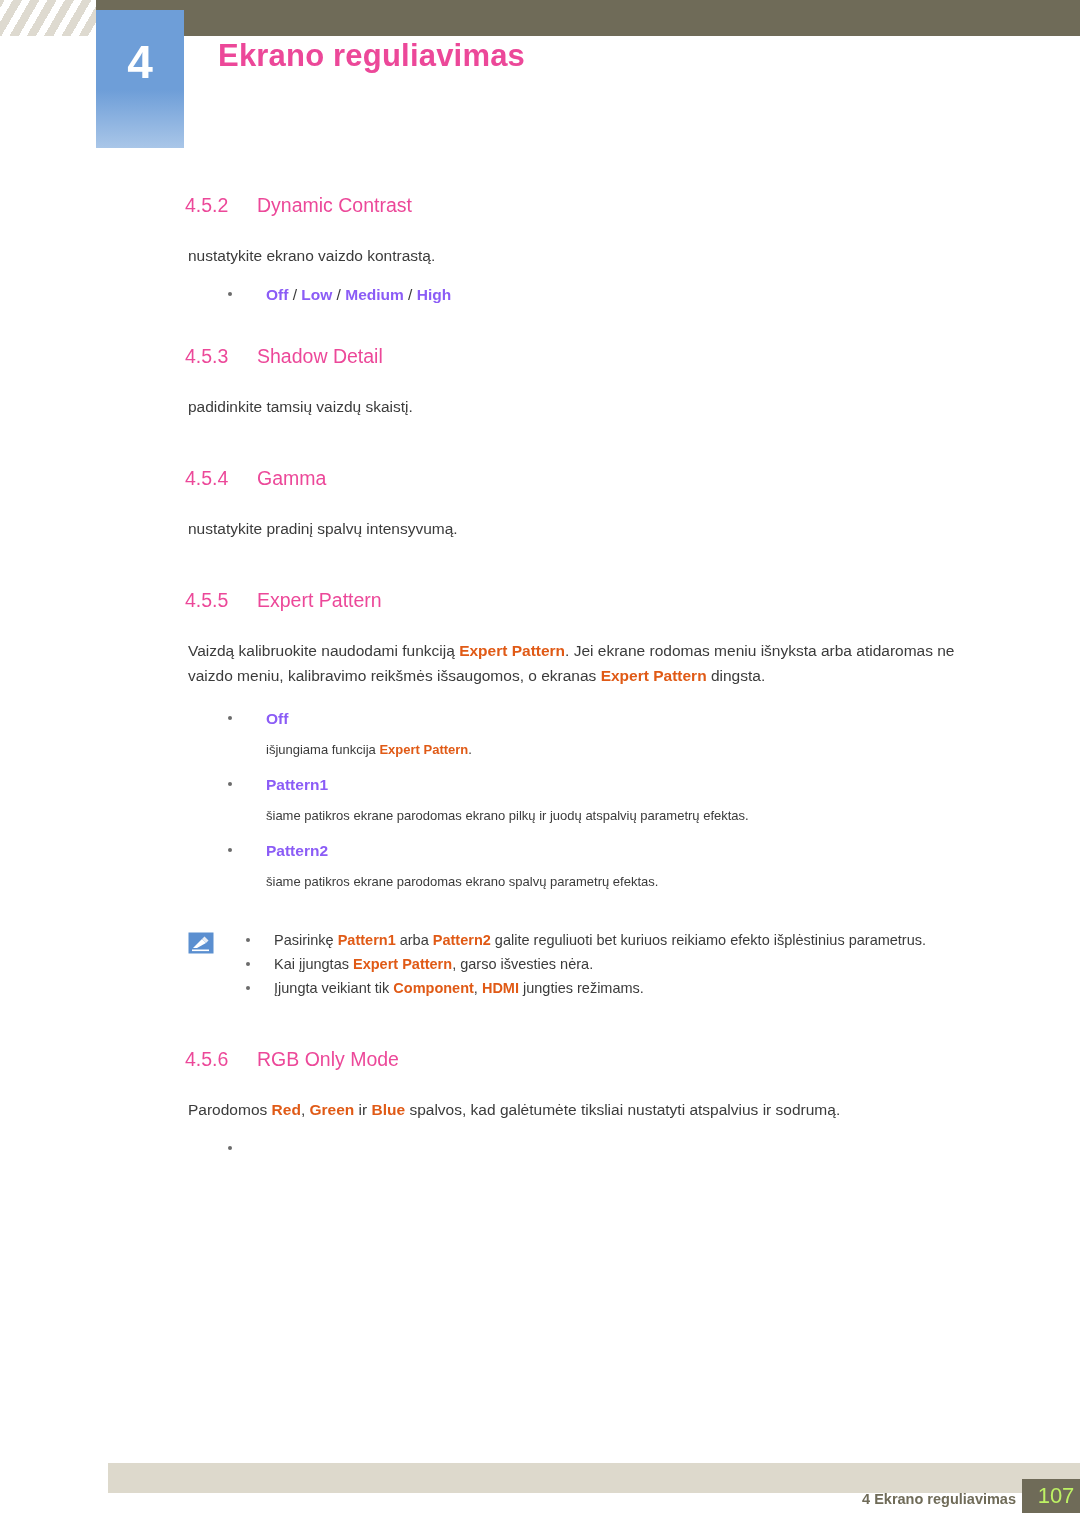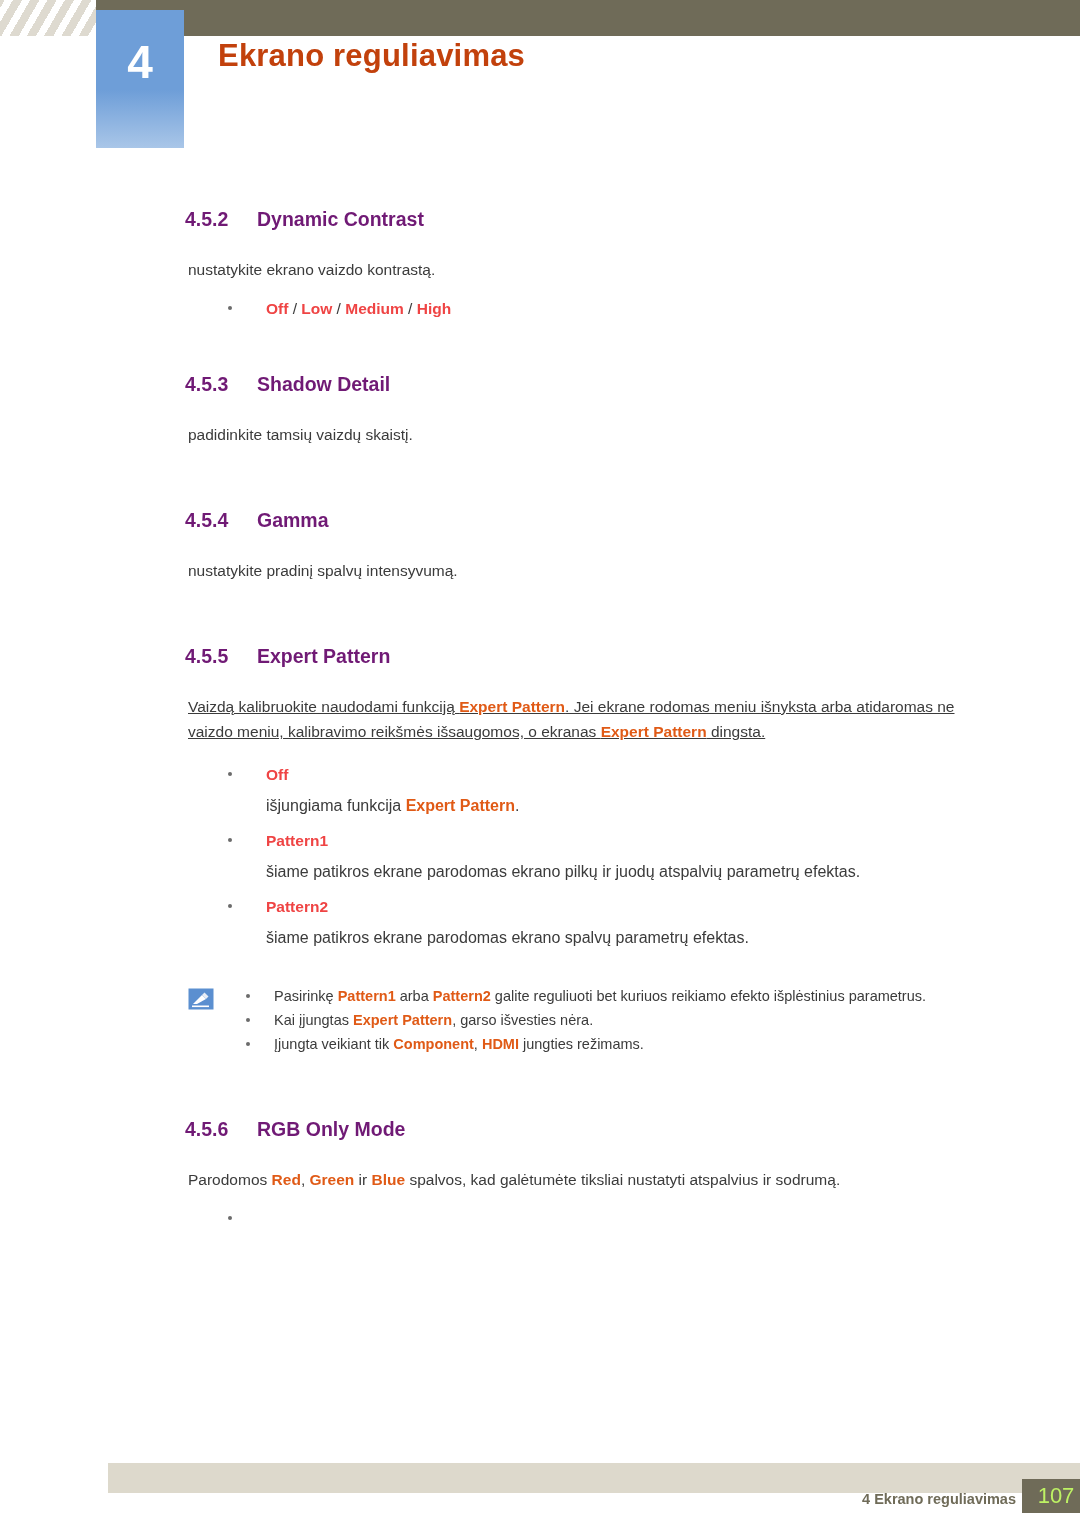--- a/index.html
+++ b/index.html
@@ -62,38 +62,38 @@
     line-height: 105px;
     text-align: center;
     color: #ffffff;
     font-size: 46px;
     font-weight: bold;
   }
   .chapter-title {
     position: absolute;
     left: 218px;
     top: 38px;
-    color: #c2410c;
+    color: #ec4899;
     font-size: 31px;
     font-weight: bold;
     letter-spacing: 0.2px;
   }
 
   
   .content {
     position: absolute;
     left: 0;
     top: 190px;
     width: 1080px;
   }
   .sec-head {
-    margin: 18px 0 0 185px;
-    color: #701a75;
+    margin: 4px 0 0 185px;
+    color: #ec4899;
     font-size: 19.5px;
-    font-weight: bold;
+    font-weight: normal;
   }
   .sec-head .num {
     display: inline-block;
     width: 72px;
   }
   .para {
     margin: 0 12px 0 188px;
     color: #3b3b3b;
     font-size: 15.5px;
     line-height: 25px;
@@ -114,35 +114,35 @@
     width: 4px;
     height: 4px;
     background: #6b6b6b;
     border-radius: 50%;
   }
   .bullet-row .btext {
     display: block;
     margin-left: 78px;
   }
   .opt {
-    color: #ef4444;
+    color: #8b5cf6;
     font-weight: bold;
   }
   .sep {
     color: #3b3b3b;
     font-weight: normal;
   }
   .hl {
     color: #e05a16;
     font-weight: bold;
   }
   .sub-para {
     margin-left: 266px;
     width: 700px;
-    font-size: 16px;
+    font-size: 13px;
     line-height: 25px;
     color: #3b3b3b;
   }
 
   
   .note {
     position: relative;
     margin-left: 188px;
     width: 790px;
   }
@@ -264,21 +264,21 @@
   </div>
   <div class="sp26"></div>
   <div class="para">nustatykite pradinį spalvų intensyvumą.</div>
 
   <div class="sp44"></div>
 
   <div class="sec-head">
     <span class="num">4.5.5</span><span>Expert Pattern</span>
   </div>
   <div class="sp26"></div>
-  <div class="para" style="width:775px;text-decoration:underline;">
+  <div class="para" style="width:775px;">
     <span>Vaizdą kalibruokite naudodami funkciją </span><span class="hl">Expert Pattern</span><span>. Jei ekrane rodomas meniu išnyksta arba atidaromas ne vaizdo meniu, kalibravimo reikšmės išsaugomos, o ekranas </span><span class="hl">Expert Pattern</span><span> dingsta.</span>
   </div>
 
   <div class="sp18"></div>
 
   <div class="bullet-row">
     <span class="dot"></span>
     <span class="btext opt">Off</span>
   </div>
   <div class="sp6"></div>

